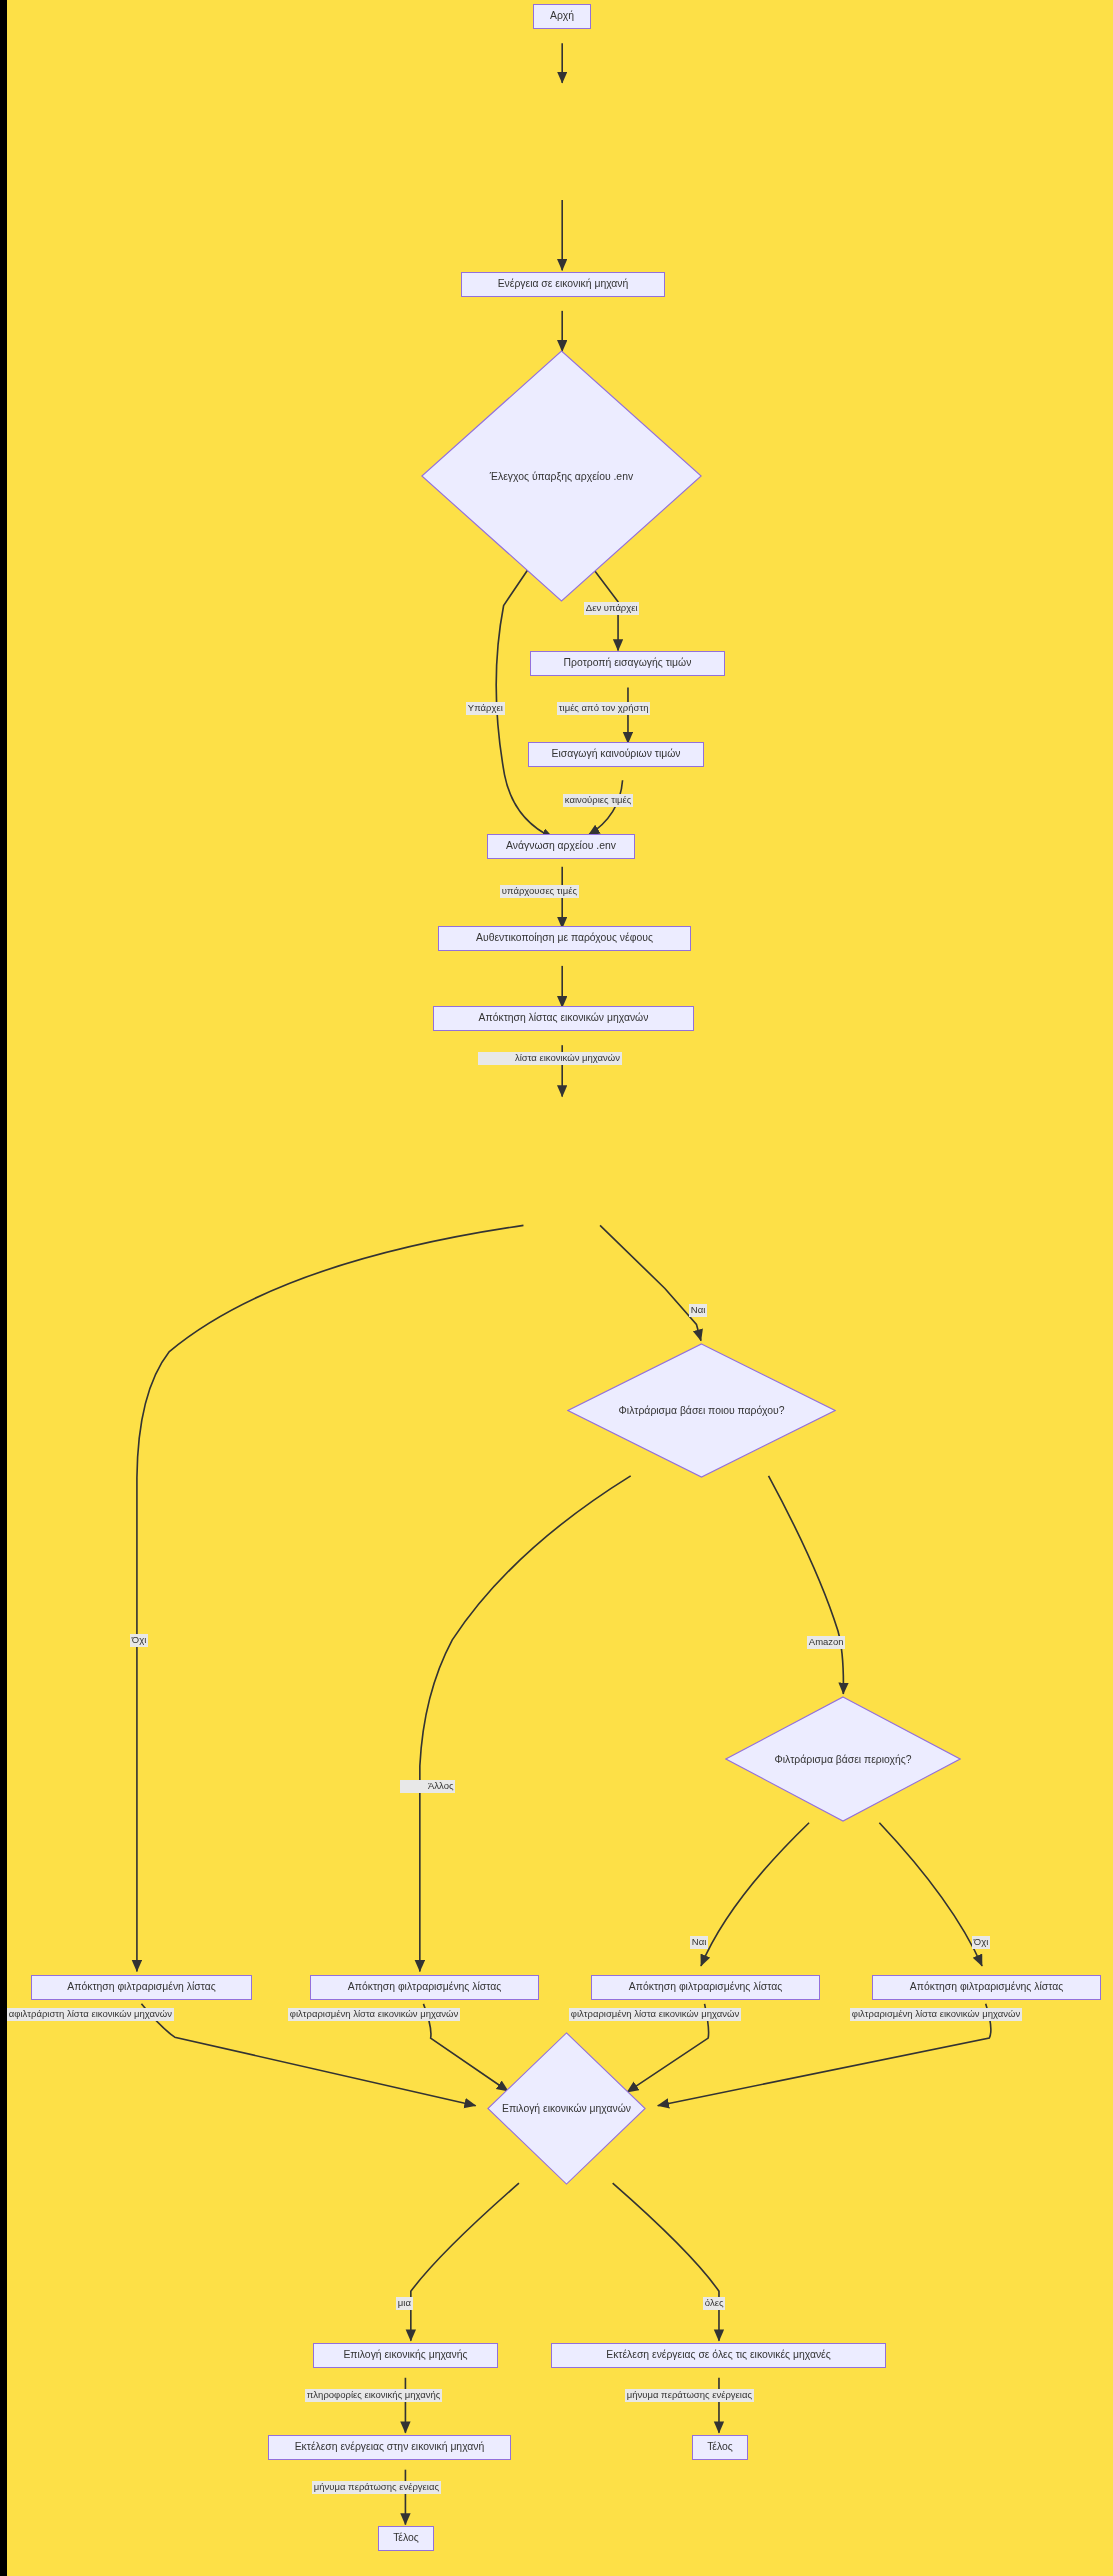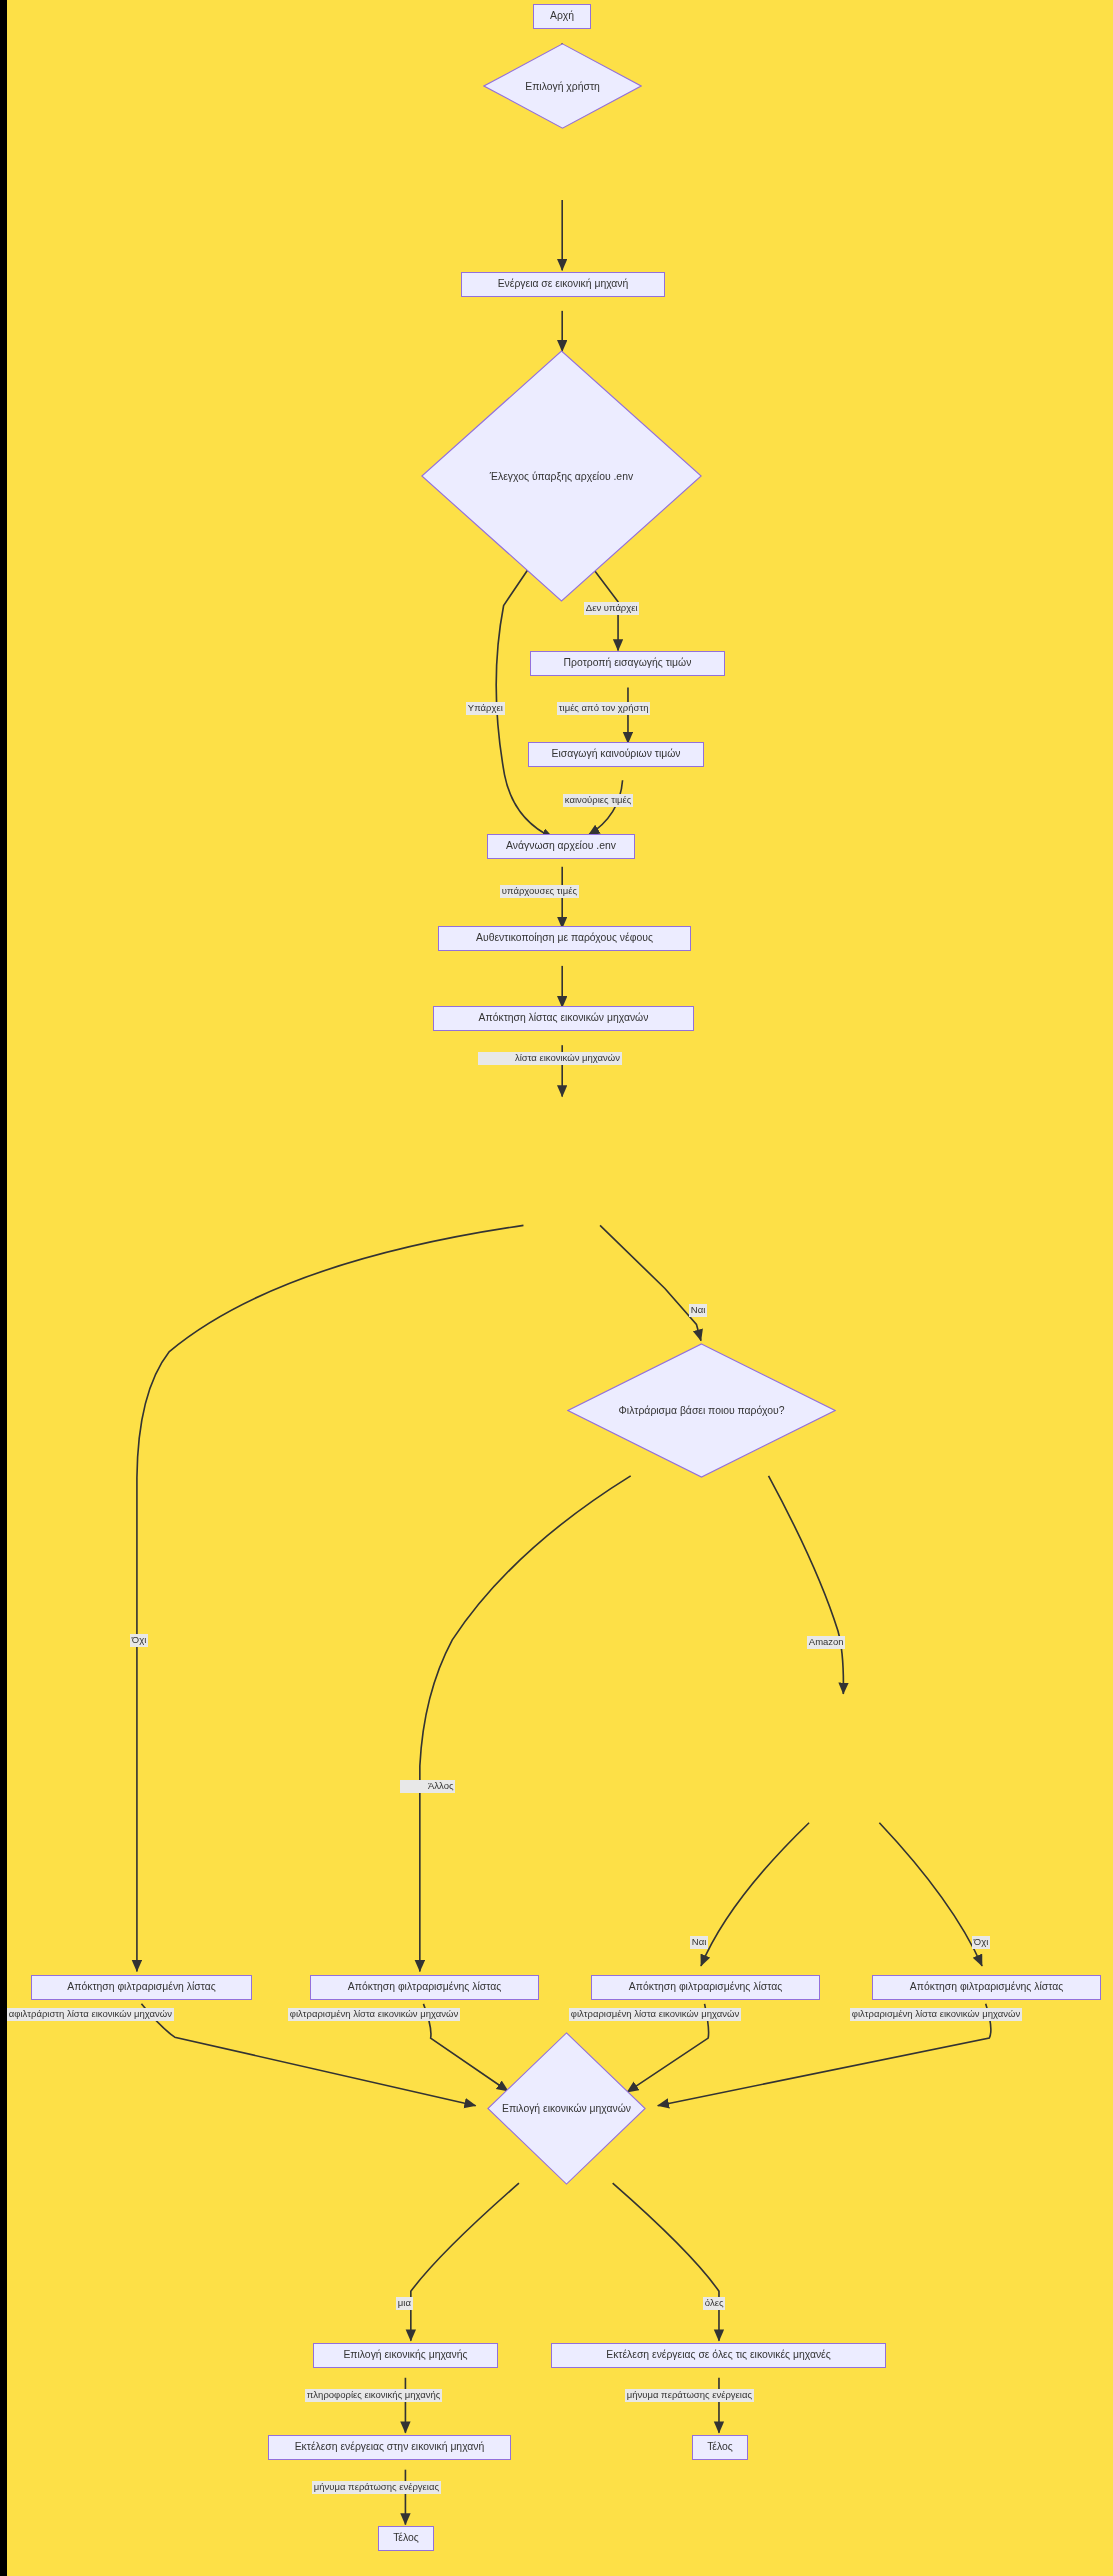--- a/index.html
+++ b/index.html
@@ -140,26 +140,20 @@
 
     <path class="edge-path" marker-end="url(#arrow)" d="M442,2741 L442,2802"></path>
 
     <path class="edge-path" marker-end="url(#arrow)" d="M790,2639 L790,2700"></path>
   </svg>
 
   <div class="node rect" style="left:526px; top:3.6px; width:58px; height:25px;">
     <span>Αρχή</span>
   </div>
 
-  <div class="node diamond-wrap" style="left:476px; top:43px; width:159px; height:86px;">
-    <svg class="diamond-shape" viewBox="0 0 176 96" preserveAspectRatio="none">
-        <polygon points="88,1 175,48 88,95 1,48"></polygon>
-      </svg>
-    <span class="diamond-label">Επιλογή χρήστη</span>
-  </div>
 
   <div class="node rect" style="left:454px; top:272px; width:204px; height:25px;">
     <span>Ενέργεια σε εικονική μηχανή</span>
   </div>
 
   <div class="node diamond-wrap" style="left:414px; top:164px; width:281px; height:252px; top:350px;">
     <svg class="diamond-shape" viewBox="0 0 312 248" preserveAspectRatio="none">
         <polygon points="156,1 311,124 156,247 1,124"></polygon>
       </svg>
     <span class="diamond-label">Έλεγχος ύπαρξης αρχείου .env</span>
@@ -186,20 +180,26 @@
   </div>
 
 
   <div class="node diamond-wrap" style="left:560px; top:1343px; width:269px; height:135px;">
     <svg class="diamond-shape" viewBox="0 0 298 150" preserveAspectRatio="none">
         <polygon points="149,1 297,75 149,149 1,75"></polygon>
       </svg>
     <span class="diamond-label">Φιλτράρισμα βάσει ποιου παρόχου?</span>
   </div>
 
+  <div class="node diamond-wrap" style="left:718px; top:1696px; width:236px; height:126px;">
+    <svg class="diamond-shape" viewBox="0 0 262 140" preserveAspectRatio="none">
+        <polygon points="131,1 261,70 131,139 1,70"></polygon>
+      </svg>
+    <span class="diamond-label">Φιλτράρισμα βάσει περιοχής?</span>
+  </div>
 
   <div class="node rect" style="left:24px; top:1975px; width:221px; height:25px;">
     <span>Απόκτηση φιλτραρισμένη λίστας</span>
   </div>
 
   <div class="node rect" style="left:303px; top:1975px; width:229px; height:25px;">
     <span>Απόκτηση φιλτραρισμένης λίστας</span>
   </div>
 
   <div class="node rect" style="left:584px; top:1975px; width:229px; height:25px;">

